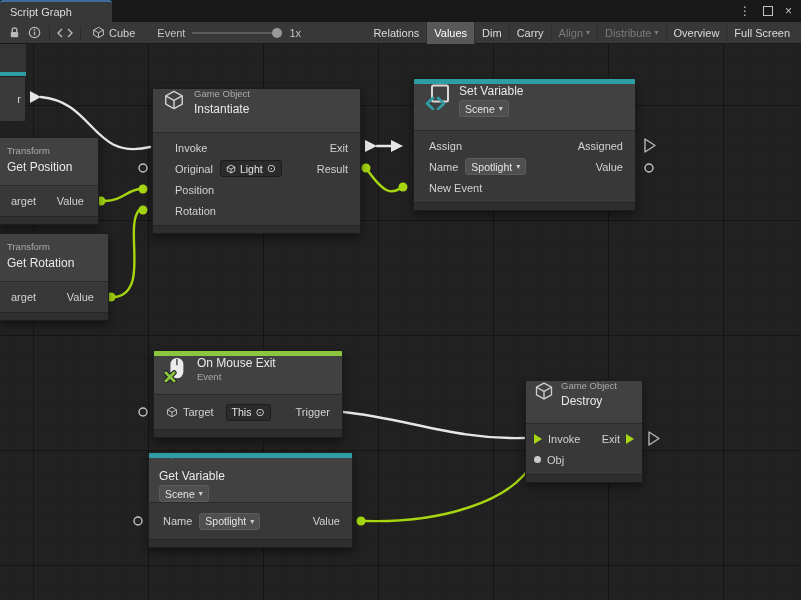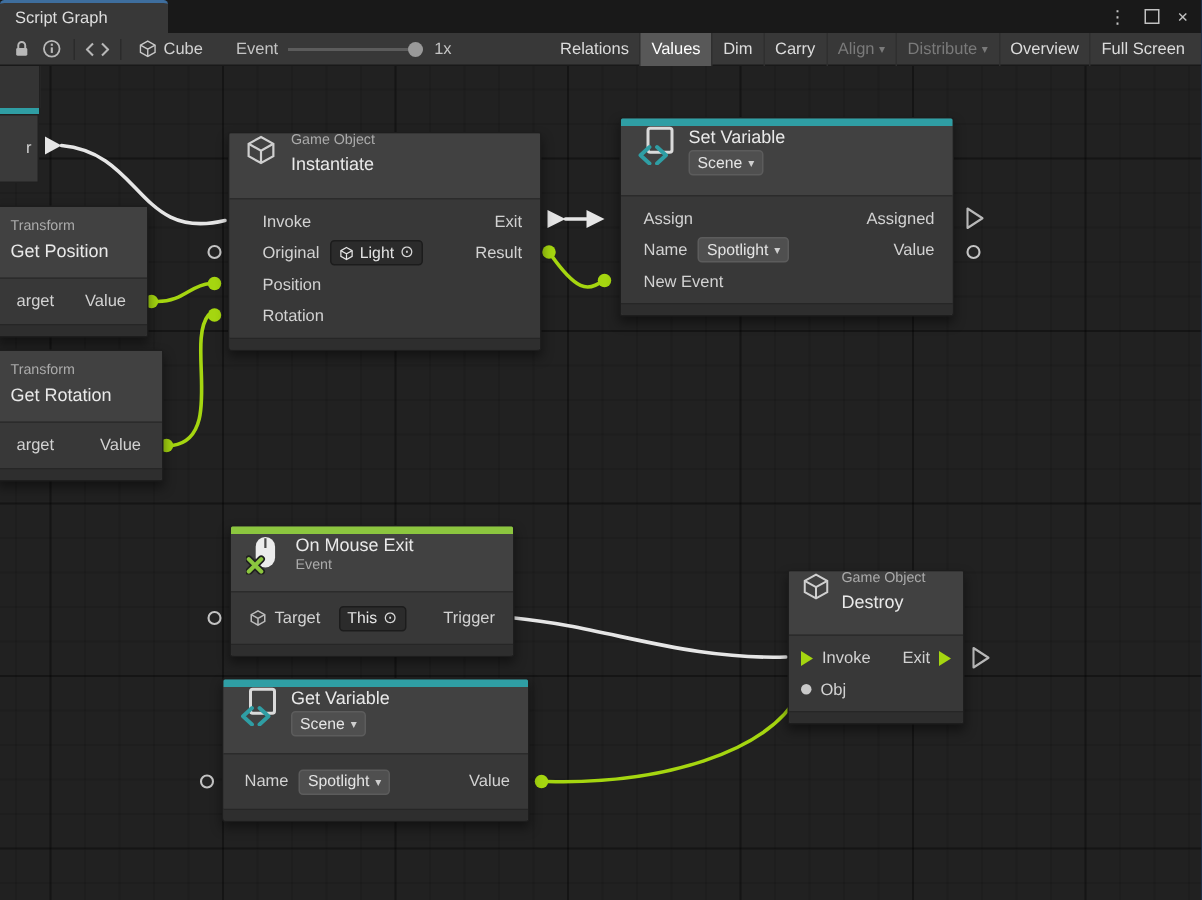--- a/index.html
+++ b/index.html
@@ -95,21 +95,21 @@
   #node-set-variable{left:413px;top:34px;width:223px;}
   #node-set-variable .hdr{height:46px;}
   #node-set-variable .row{height:21px;padding-left:15px;}
   #node-set-variable .hcol .chip{margin-left:0;align-self:flex-start;}
 
   #node-on-mouse-exit{left:153px;top:306px;width:190px;}
   #node-on-mouse-exit .hdr{height:38px;}
   #node-on-mouse-exit .row{height:26px;gap:5px;}
 
   #node-get-variable{left:148px;top:408px;width:205px;}
-  #node-get-variable .hdr{height:44px;}
+  #node-get-variable .hdr{height:44px;flex-direction:column;}
   #node-get-variable .row{height:28px;padding-left:14px;}
   #node-get-variable .hcol .chip{margin-left:0;align-self:flex-start;}
 
   #node-destroy{left:525px;top:336px;width:118px;}
   #node-destroy .hdr{height:42px;gap:7px;padding:0 8px;}
   #node-destroy .row{height:21px;padding:0 8px;gap:6px;}
 </style>
 </head>
 <body>
 

